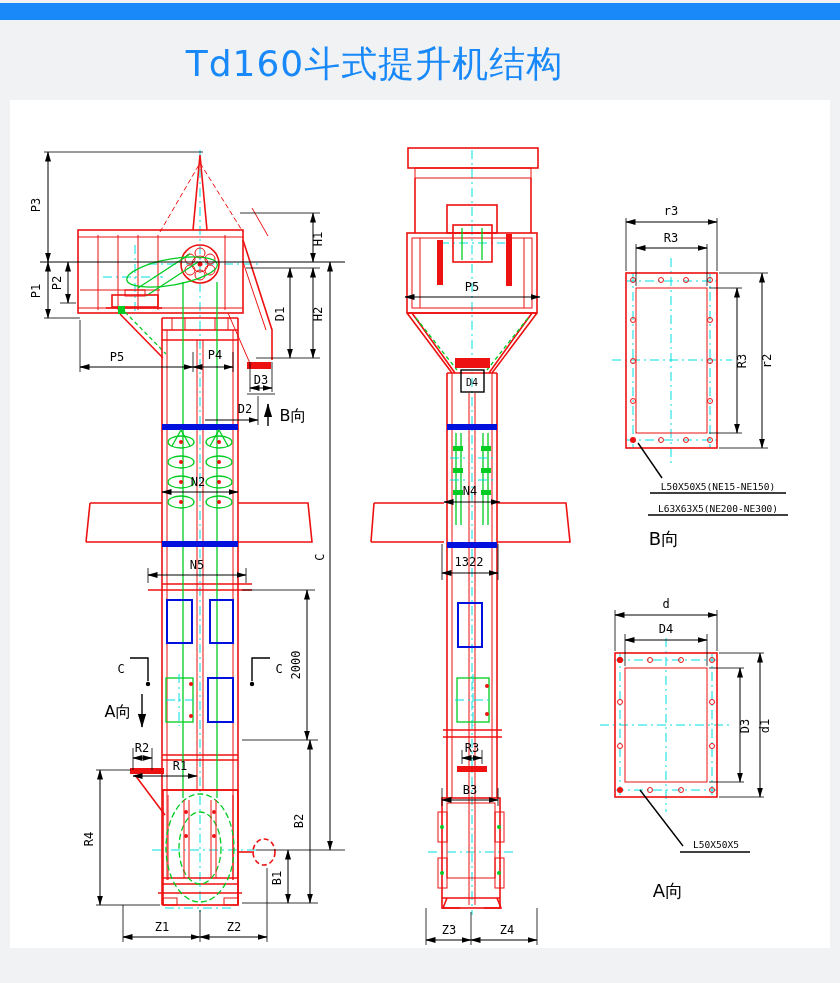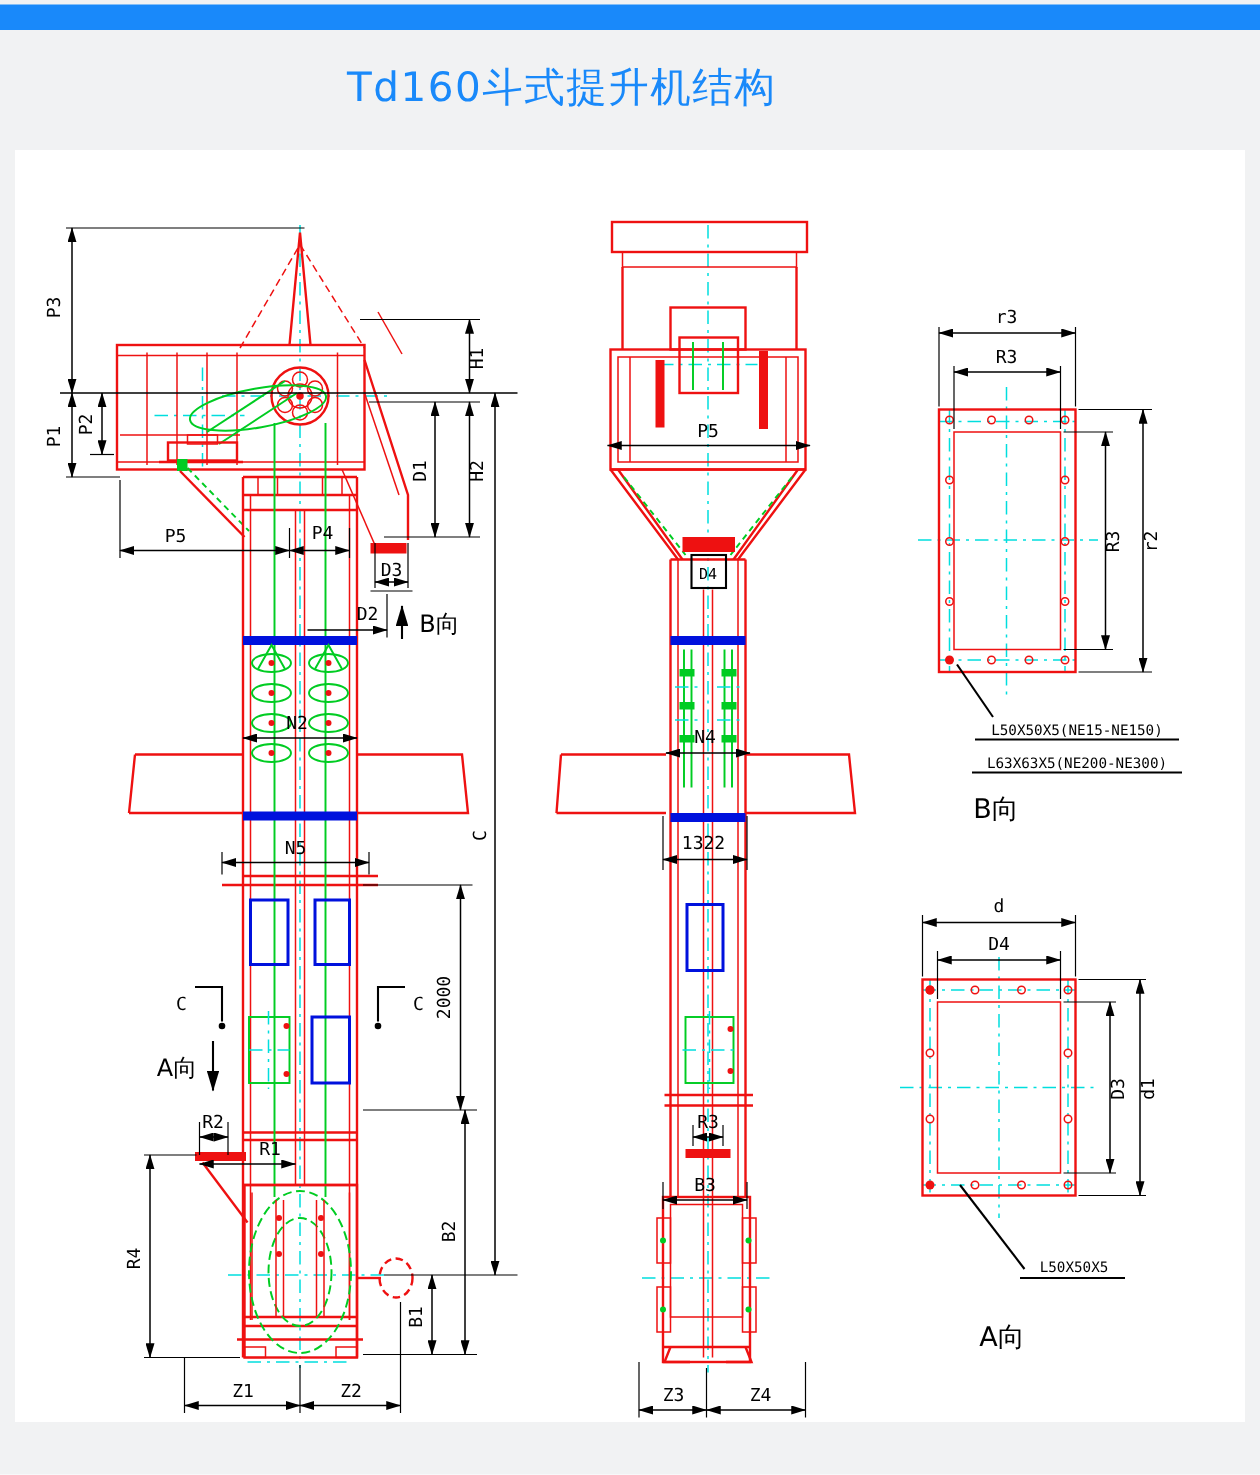--- a/index.html
+++ b/index.html
@@ -1,18 +1,18 @@
 <!DOCTYPE html>
 <html style="--accent: #1989fa;"><head>
 <meta charset="utf-8">
 <style>
   html,body{margin:0;padding:0;}
   body{width:840px;height:983px;background:#f1f2f3;font-family:"DejaVu Sans",sans-serif;position:relative;overflow:hidden;}
   .topbar{position:absolute;left:0;top:3px;width:840px;height:17px;background:var(--accent,#1989fa);}
-  .title{position:absolute;left:0;top:40px;width:749px;text-align:center;font-size:27px;color:var(--accent,#1989fa);letter-spacing:1px;}
+  .title{position:absolute;left:0;top:40px;width:749px;text-align:center;font-size:36px;color:var(--accent,#1989fa);letter-spacing:1px;}
   .card{position:absolute;left:10px;top:100px;width:820px;height:848px;background:#ffffff;}
   svg{position:absolute;left:0;top:0;}
   .red{stroke:#ee1111;fill:none;stroke-width:1.6;}
   .redthin{stroke:#ee1111;fill:none;stroke-width:1;}
   .redfill{fill:#ee1111;stroke:none;}
   .grn{stroke:#00cc22;fill:none;stroke-width:1.3;}
   .grnfill{fill:#00cc22;stroke:none;}
   .cyn{stroke:#00dede;fill:none;stroke-width:1;stroke-dasharray:9 4 2 4;}
   .blu{stroke:#0011dd;fill:none;stroke-width:2;}
   .blufill{fill:#0011dd;stroke:none;}

